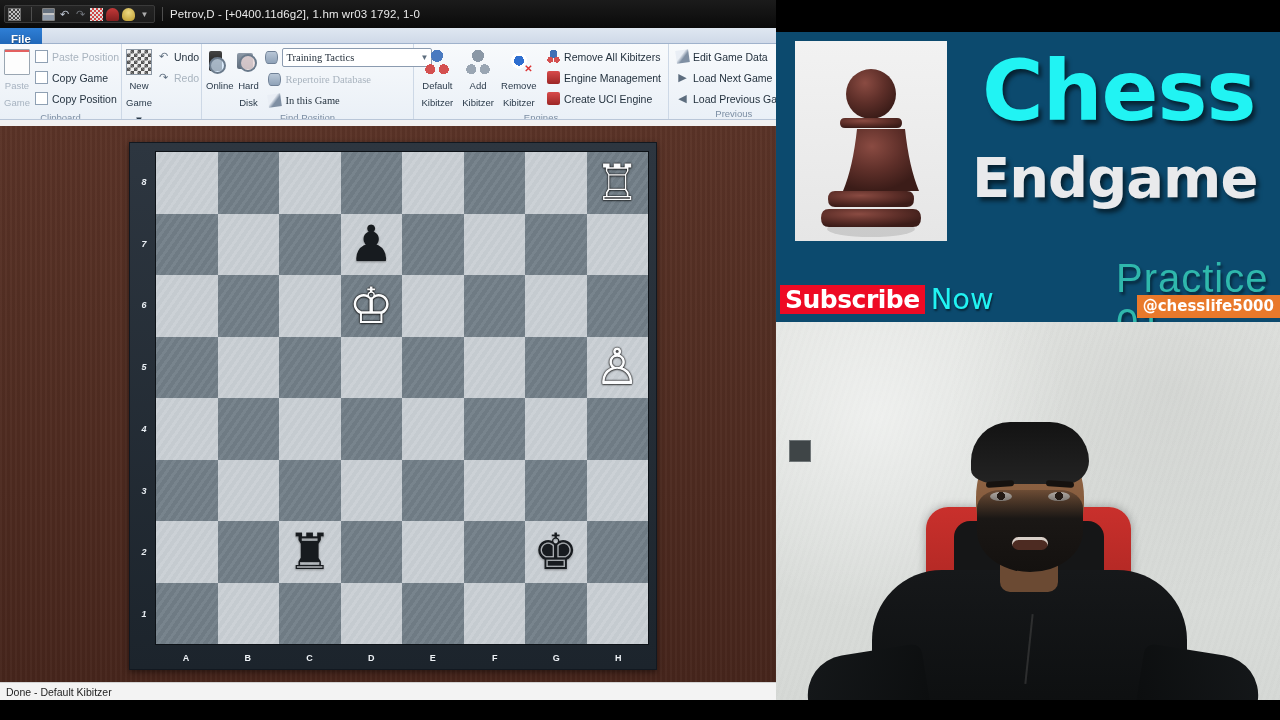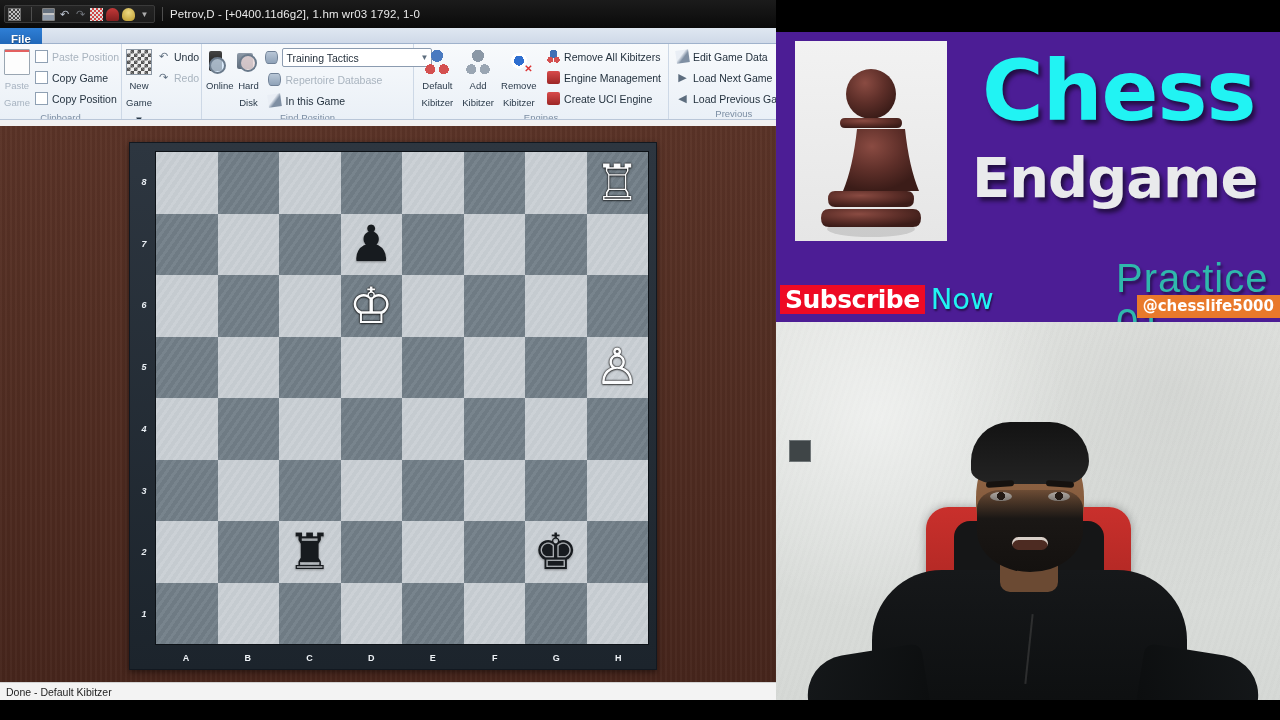--- a/index.html
+++ b/index.html
@@ -181,21 +181,21 @@
     background: #f3f3f3; border-top: 1px solid #d2d2d2;
     display: flex; align-items: center; padding-left: 6px;
     font-size: 10.5px; color: #1e1e1e;
   }
 
   
   #video-panel { position: absolute; left: 776px; top: 32px; width: 504px; height: 668px; background:#000; }
 
   .thumb-overlay {
     position: absolute; left: 0; top: 0; width: 504px; height: 290px;
-    background: #4c1d95; overflow: hidden;
+    background: #0c4a6e; overflow: hidden;
   }
   .pawn-card {
     position: absolute; left: 19px; top: 9px; width: 152px; height: 200px;
     background: linear-gradient(#f2f2f2, #e6e6e6);
     display: flex; align-items: flex-end; justify-content: center;
   }
   .pawn-svg { width: 120px; height: 180px; display: block; }
 
   .t-chess {
     position: absolute; left: 206px; top: 10px;
@@ -359,21 +359,21 @@
               <span class="sh-online" style="position:absolute;left:2px;top:2px;width:13px;height:20px;"></span>
             </span>
             <span>Online</span>
           </div>
           <div class="bigbtn">
             <span class="bigico">
               <span class="sh-hd" style="position:absolute;left:2px;top:4px;width:16px;height:16px;"></span>
             </span>
             <span>Hard Disk</span>
           </div>
-          <div class="smallitems" style="margin-left:2px;">
+          <div class="smallitems" style="margin-left:2px;font-family:Liberation Serif, serif;">
             <div class="combo-row">
               <span class="smallico sh-db"></span>
               <div class="combo">
                 <span>Training Tactics</span>
                 <span class="combo-caret">▼</span>
               </div>
             </div>
             <div class="smallbtn disabled">
               <span class="smallico sh-db"></span>
               <span>Repertoire Database</span>

